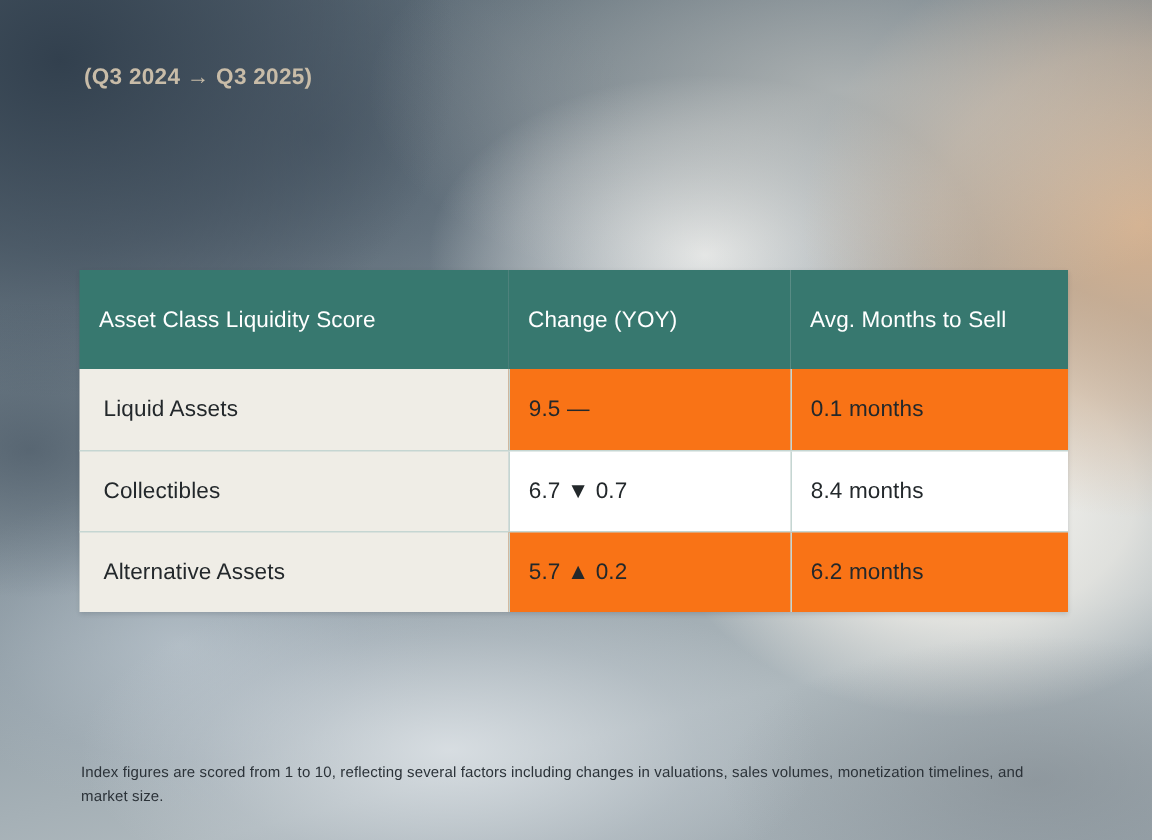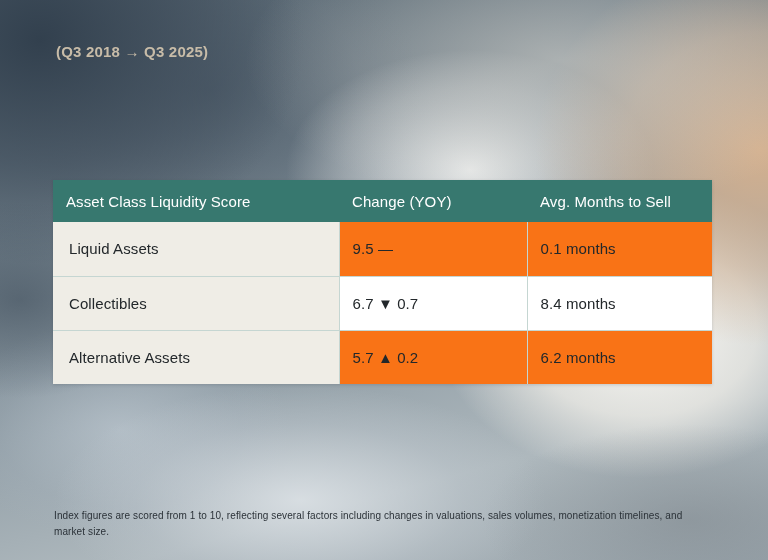--- a/index.html
+++ b/index.html
@@ -89,21 +89,21 @@
   #table col.c1 { width: 286px; }
   #table col.c2 { width: 188px; }
   #table col.c3 { width: 185px; }
 
   #table thead th {
     background: #37786f;
     color: #ffffff;
     font-size: 15px;
     font-weight: normal;
     text-align: left;
-    height: 42px;
+    height: 66px;
     padding: 0 0 0 13px;
     letter-spacing: 0.1px;
     vertical-align: middle;
     box-sizing: border-box;
   }
 
   #table tbody td {
     height: 54px;
     padding: 0 0 0 13px;
     font-size: 15px;
@@ -133,21 +133,21 @@
   }
 </style>
 </head>
 <body>
 
 <div id="bg">
   <div class="veil"></div>
 </div>
 
 <div id="header">
-  <div id="subtitle">(Q3 2018 → Q3 2025)</div>
+  <div id="subtitle">(Q3 2024 → Q3 2025)</div>
 </div>
 
 <table id="table">
   <colgroup>
     <col class="c1">
       <col class="c2">
       <col class="c3">
   </colgroup>
   <thead>
     <tr>

